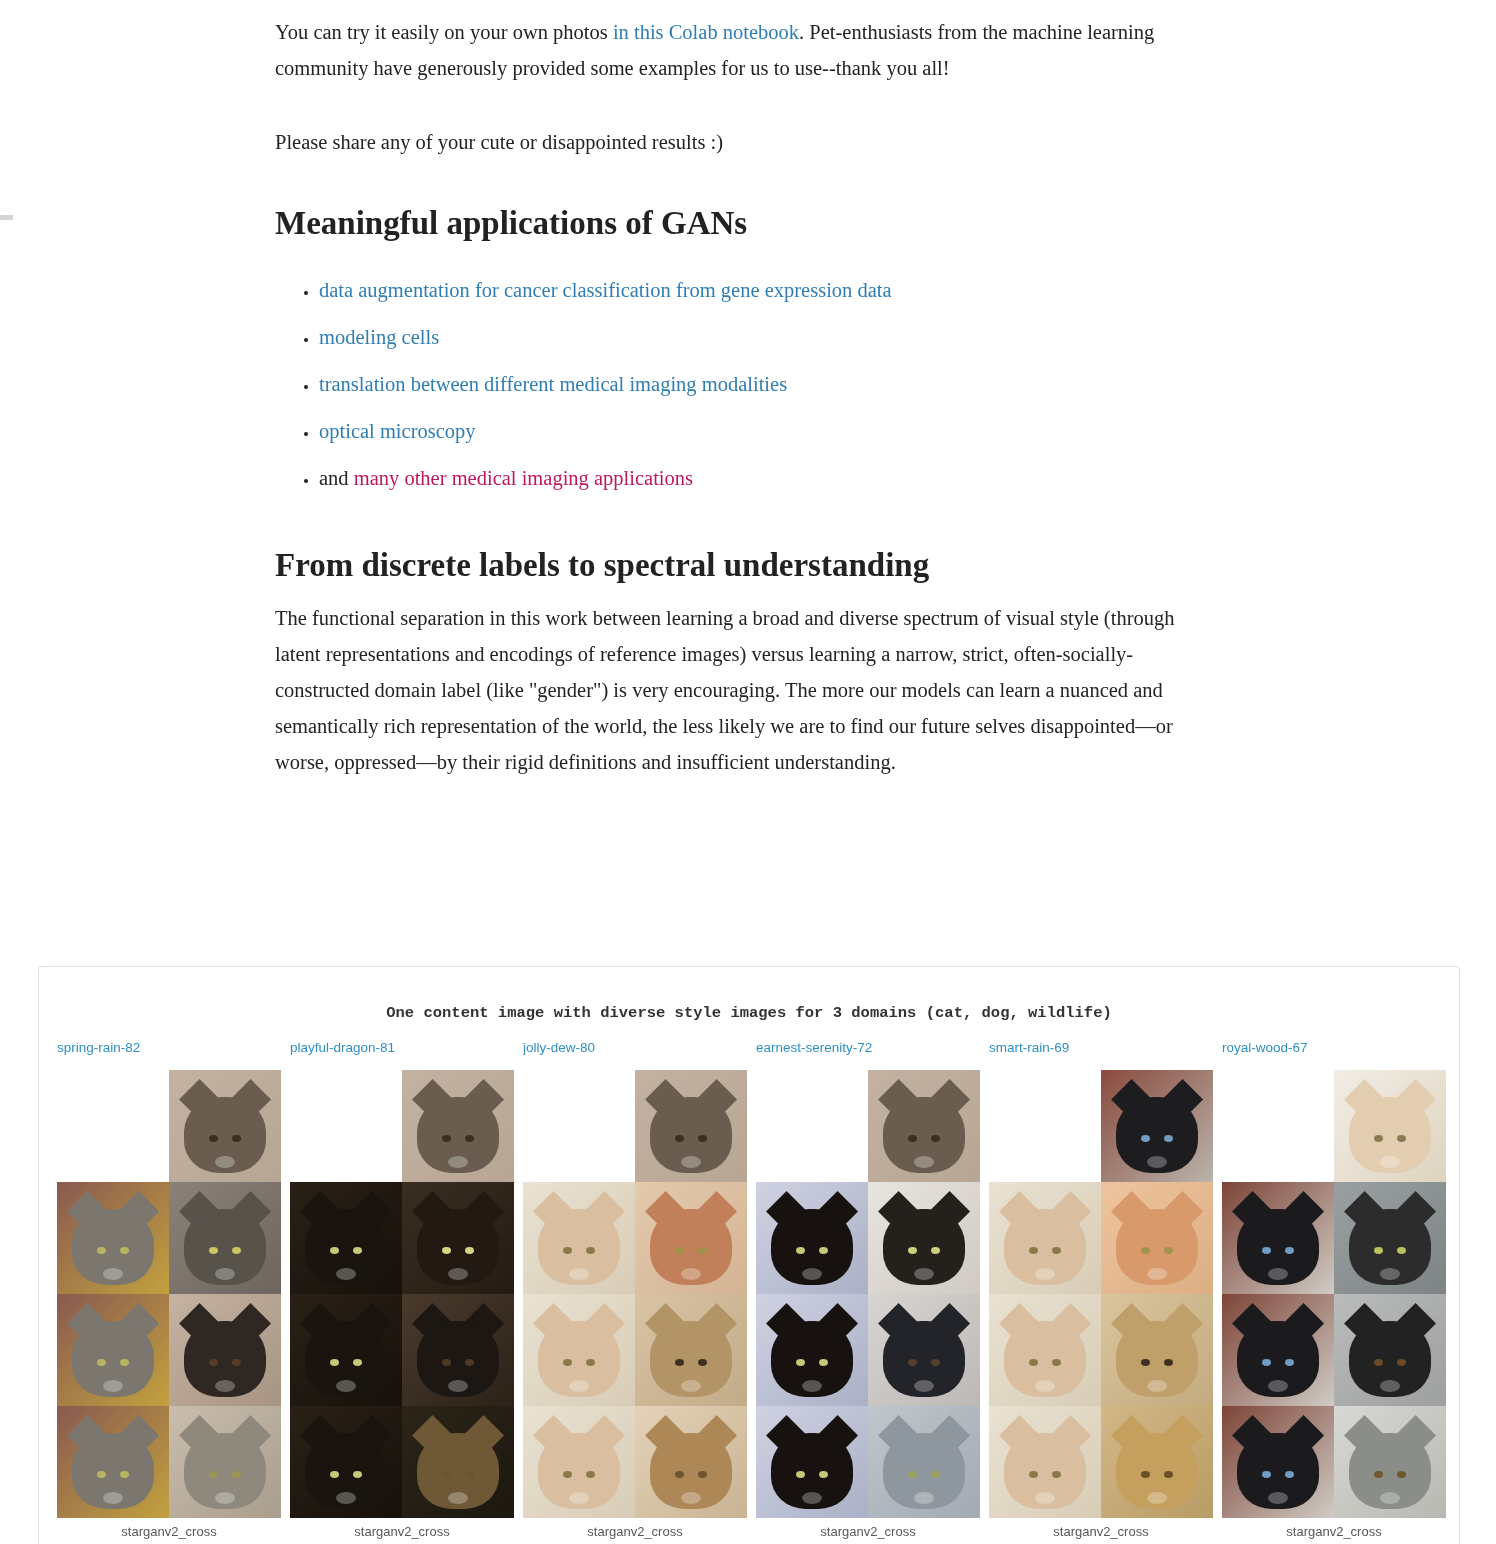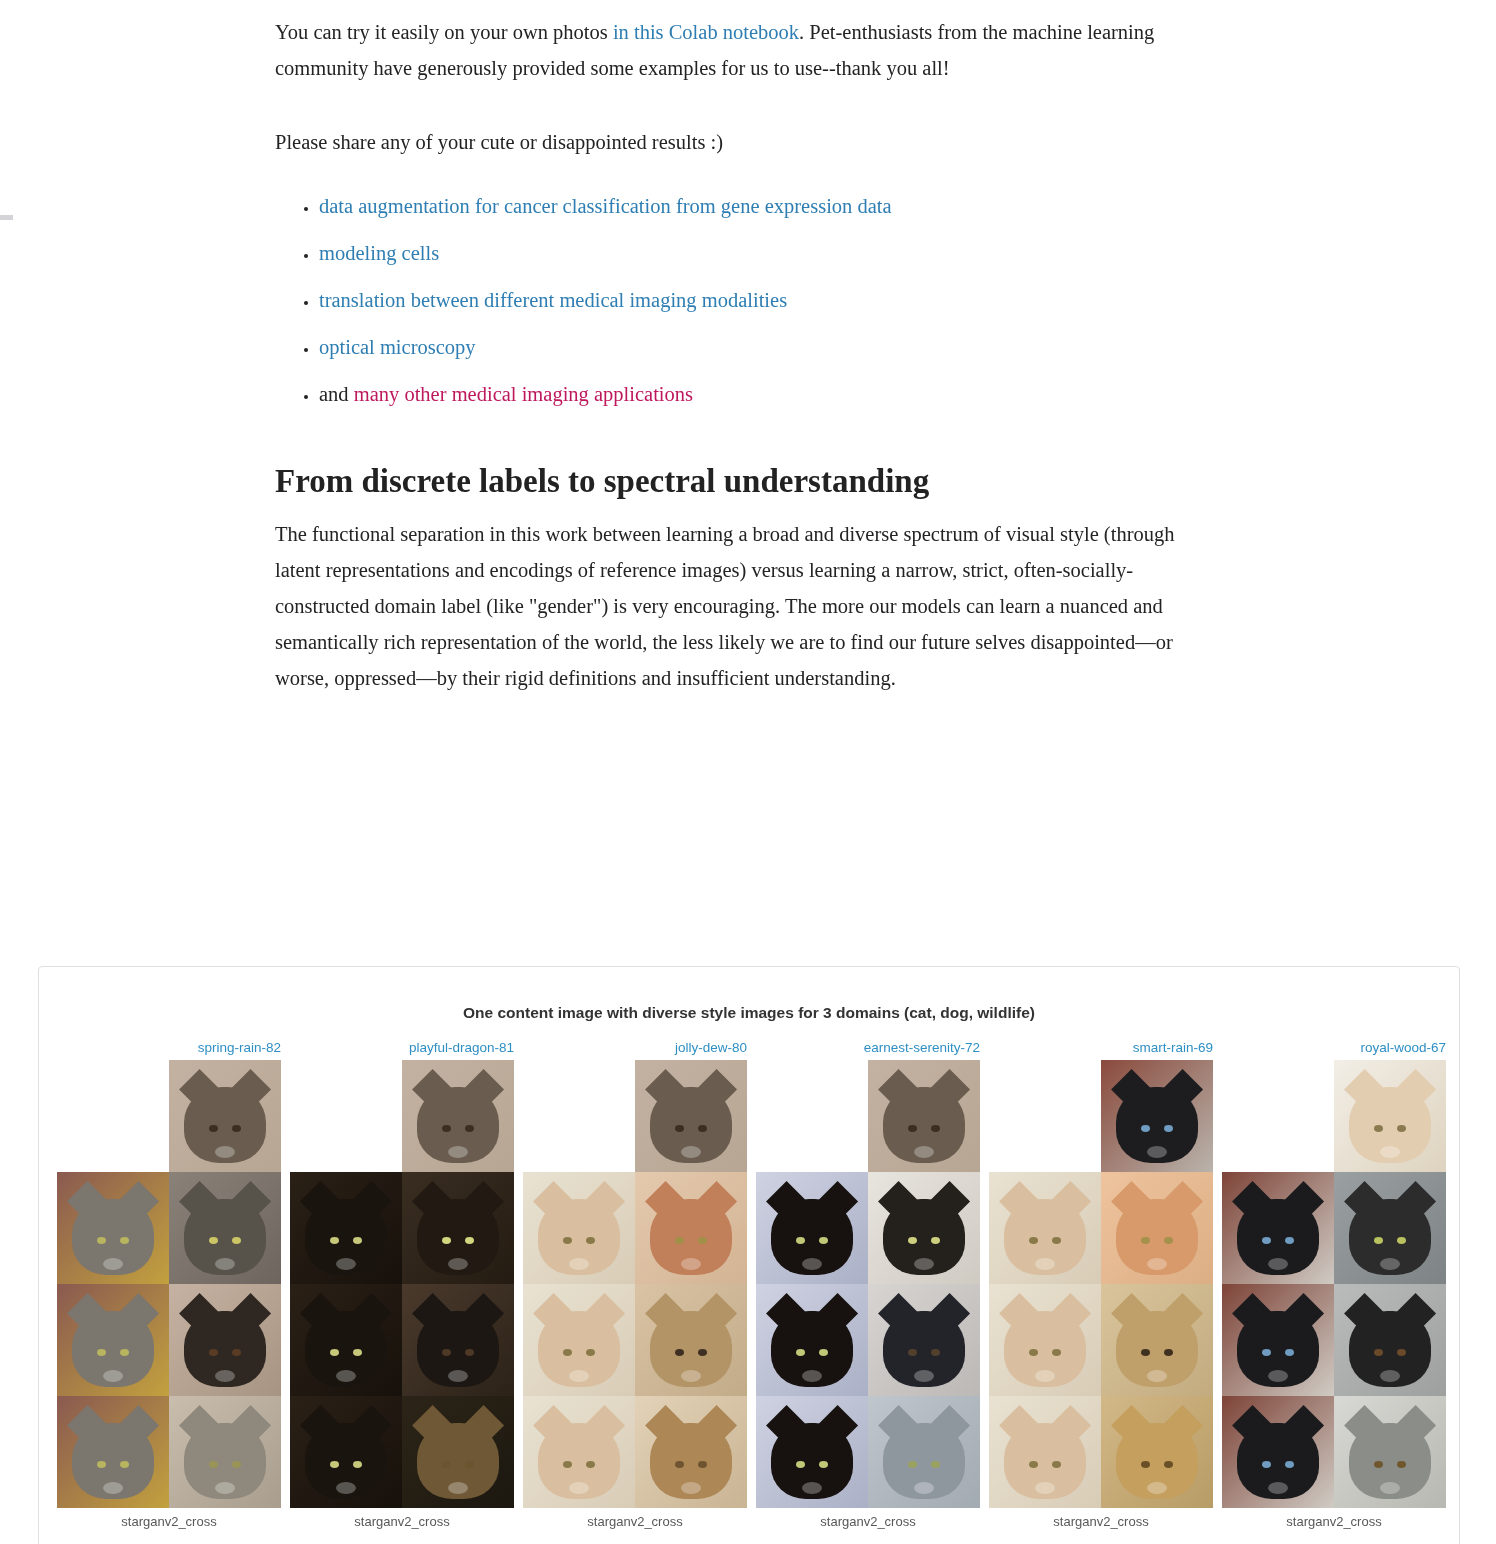--- a/index.html
+++ b/index.html
@@ -26,25 +26,25 @@
   ul.links li::marker { color:#232323; font-size:15px; }
 
   .panel {
     position:absolute; left:38px; top:966px; width:1422px; height:700px;
     background:#ffffff; border:1px solid #dfdfdf; border-radius:4px;
     padding:37px 12px 0 18px;
     font-family:"Liberation Sans","DejaVu Sans",sans-serif;
   }
   .panel-title {
     text-align:center; font-weight:bold; font-size:15.5px; color:#333333;
-    margin-bottom:18px; padding-right:6px;
+    margin-bottom:18px; padding-right:6px;font-family:Liberation Mono, monospace;
   }
   .columns { display:flex; gap:9px; align-items:flex-start; }
   .col { width:224px; flex:0 0 auto; }
-  .run-name { font-size:13.5px; color:#2f8fc4; margin-bottom:5px; white-space:nowrap; overflow:hidden;text-align:right; }
+  .run-name { font-size:13.5px; color:#2f8fc4; margin-bottom:15px; white-space:nowrap; overflow:hidden; }
   .grid { display:grid; grid-template-columns:112px 112px; grid-auto-rows:112px; }
   .cell { position:relative; overflow:hidden; }
   .cell.empty { background:#ffffff; }
   .face { position:absolute; left:13%; top:24%; width:74%; height:68%; border-radius:46% 46% 42% 42%; }
   .ear { position:absolute; width:26%; height:26%; top:13%; transform:rotate(45deg); }
   .ear.l { left:14%; } .ear.r { right:14%; }
   .eye { position:absolute; width:11%; height:9%; border-radius:50%; top:50%; }
   .eye.l { left:31%; } .eye.r { right:31%; }
   .muzzle { position:absolute; left:38%; bottom:6%; width:24%; height:16%; border-radius:50%;
             background:rgba(255,255,255,0.28); }
@@ -53,20 +53,21 @@
 </head>
 <body>
 
 <div class="left-tick"></div>
 
 <div class="article">
   <p class="p1"><span>You can try it easily on your own photos </span><a style="color:#2e7eb3">in this Colab notebook</a><span>. Pet-enthusiasts from the machine learning community have generously provided some examples for us to use--thank you all!</span></p>
 
   <p class="p2">Please share any of your cute or disappointed results :)</p>
 
+  <h2 class="h-apps">Meaningful applications of GANs</h2>
 
 
   <ul class="links">
     <li><a style="color:#2e7eb3">data augmentation for cancer classification from gene expression data</a></li>
     <li><a style="color:#2e7eb3">modeling cells</a></li>
     <li><a style="color:#2e7eb3">translation between different medical imaging modalities</a></li>
     <li><a style="color:#2e7eb3">optical microscopy</a></li>
     <li><span>and </span><a style="color:#be185d">many other medical imaging applications</a></li>
   </ul>
 

